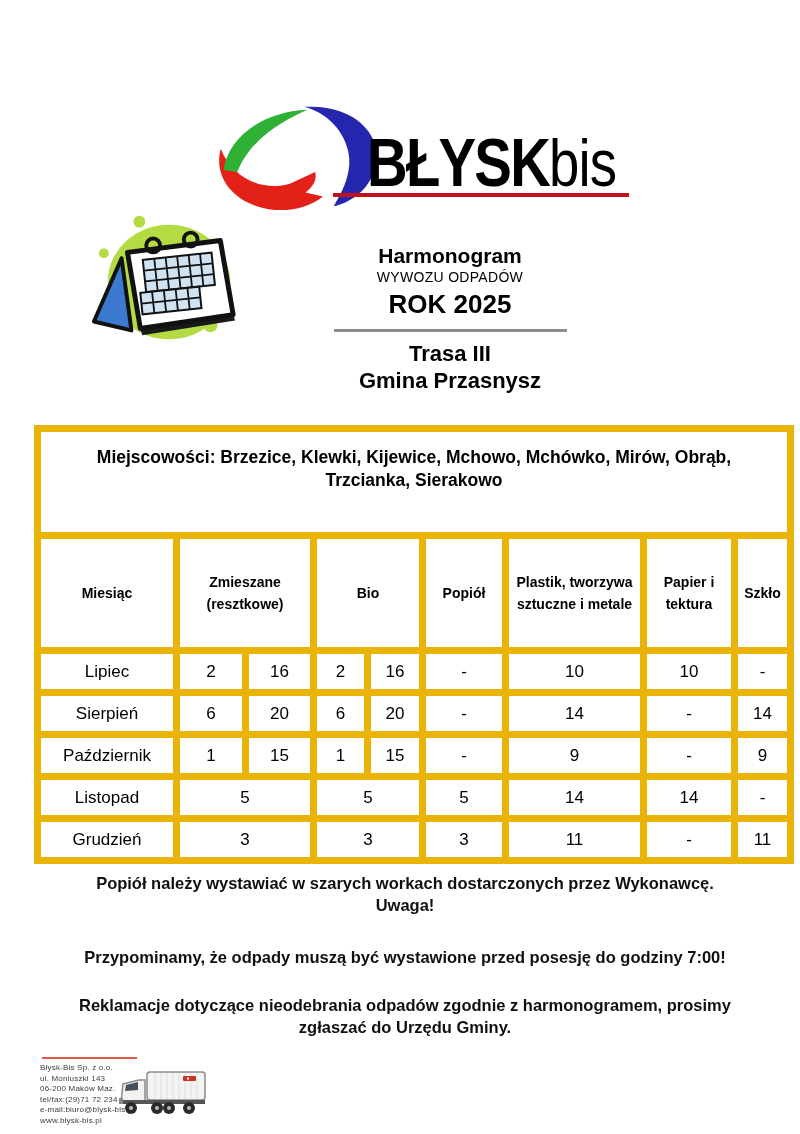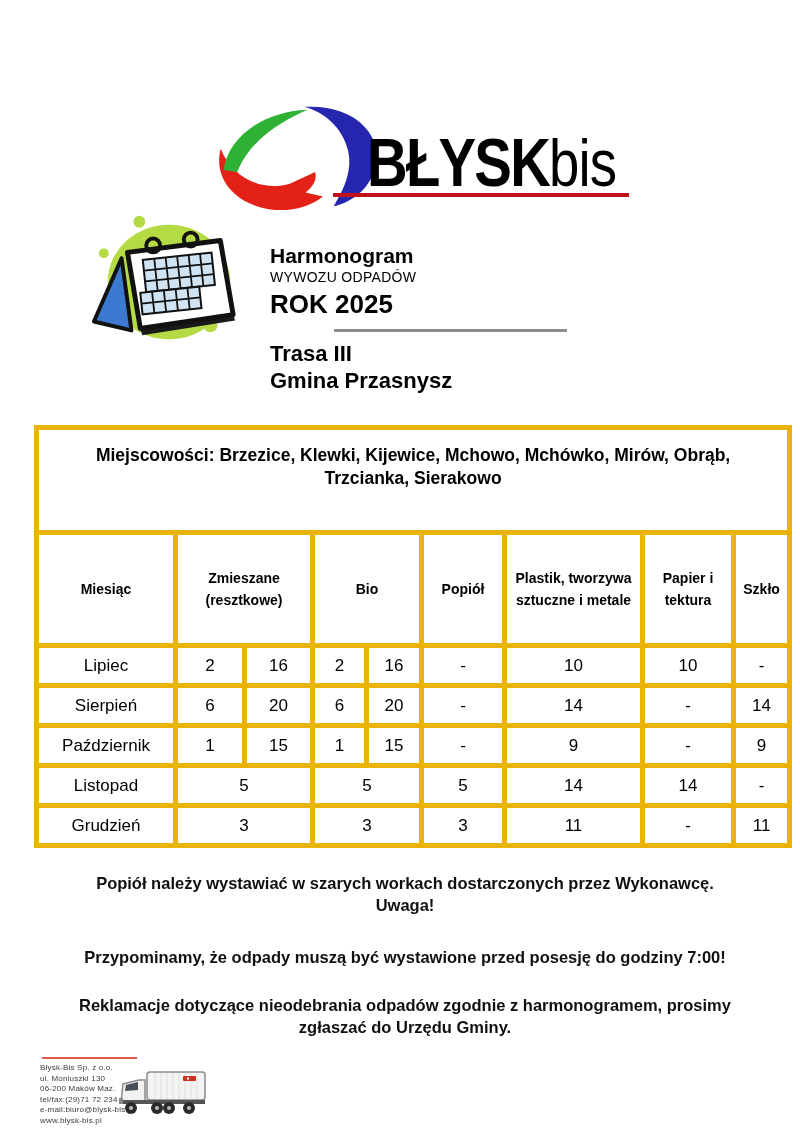--- a/index.html
+++ b/index.html
@@ -20,31 +20,31 @@
   .brand-sub{position:absolute;left:333px;top:150px;width:296px;text-align:right;
              font-size:15px;letter-spacing:0.5px;}
 
   
   .cal{position:absolute;left:88px;top:163px;width:158px;height:142px;}
   .f-blob{fill:var(--blob-green,#b5db44);}
   .f-calblue{fill:var(--calendar-blue,#3b7ad0);}
   .f-cell{fill:var(--calendar-cell,#cfe3f2);}
 
   
-  .head{position:absolute;left:270px;top:196px;width:360px;text-align:left;}
+  .head{position:absolute;left:270px;top:196px;width:360px;text-align:center;}
   .h1{font-size:21px;font-weight:bold;}
   .h2{font-size:14px;margin-top:1px;letter-spacing:0.3px;}
   .h3{font-size:26px;font-weight:bold;margin-top:4px;}
   .divider{width:233px;height:3px;background:var(--divider-gray,#8c8c8c);margin:9px auto 8px auto;}
   .h4{font-size:22px;font-weight:bold;line-height:27px;}
 
   
   .sched{position:absolute;left:34px;top:377px;width:753px;border-collapse:collapse;
          table-layout:fixed;border:2px solid #000;}
-  .sched td,.sched th{border:5px solid #eab308;padding:0;}
+  .sched td,.sched th{border:7px solid #eab308;padding:0;}
   .loc-td{height:100px;vertical-align:top;}
   .loc{font-size:17.5px;font-weight:bold;text-align:center;max-width:660px;
        margin:14px auto 0 auto;line-height:23px;}
   .head-row th{height:108px;font-size:14px;font-weight:bold;text-align:center;
                vertical-align:middle;padding:0 2px;line-height:22px;}
   .data-row td{height:35px;font-size:17px;font-weight:400;text-align:center;vertical-align:middle;}
 
   
   .notes{position:absolute;left:20px;top:824px;width:770px;text-align:center;
          font-weight:bold;font-size:16.5px;line-height:22px;color:#101010;}
@@ -183,21 +183,21 @@
   <div class="notes">
     <p>Popiół należy wystawiać w szarych workach dostarczonych przez Wykonawcę.</p>
     <p>Uwaga!</p>
     <p class="note-reminder">Przypominamy, że odpady muszą być wystawione przed posesję do godziny 7:00!</p>
     <p class="note-complaints">Reklamacje dotyczące nieodebrania odpadów zgodnie z harmonogramem, prosimy zgłaszać do Urzędu Gminy.</p>
   </div>
 
   <div class="foot-line"></div>
   <div class="foot-text">
     <div>Błysk-Bis Sp. z o.o.</div>
-    <div>ul. Moniuszki 130</div>
+    <div>ul. Moniuszki 143</div>
     <div>06-200 Maków Maz.</div>
     <div>tel/fax:(29)71 72 234</div>
     <div>e-mail:biuro@blysk-bis.pl</div>
     <div>www.blysk-bis.pl</div>
   </div>
   <svg class="truck" viewBox="0 0 92 52" aria-hidden="true">
     <rect x="30" y="4" width="58" height="28" rx="3" fill="#f4f4f2" stroke="#8a8a88" stroke-width="1.5"></rect>
     <path d="M38,5 V31 M44,5 V31 M50,5 V31 M56,5 V31 M62,5 V31 M68,5 V31 M74,5 V31 M80,5 V31" stroke="#dddddb" stroke-width="1"></path>
     <rect x="66" y="8" width="13" height="5" rx="1" fill="#cc3327"></rect>
     <rect x="70" y="9.5" width="2" height="2" fill="#ffffff"></rect>

